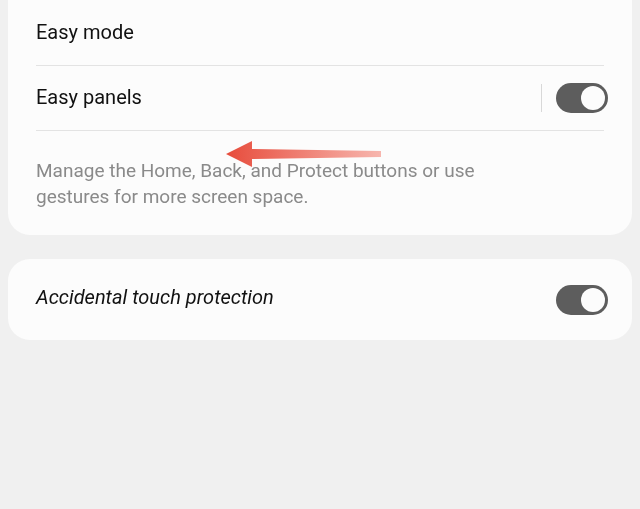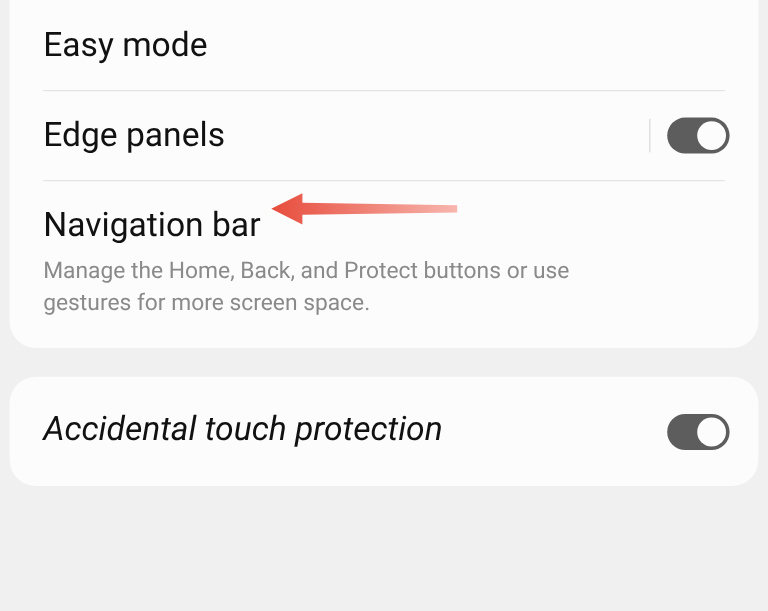--- a/index.html
+++ b/index.html
@@ -33,21 +33,21 @@
   .row + .row::before {
     content: "";
     position: absolute;
     top: 0;
     left: 28px;
     right: 28px;
     height: 1px;
     background: #e3e3e3;
   }
   .title {
-    font-size: 28px;
+    font-size: 20px;
     color: #111;
     line-height: 1.25;
     font-weight: 400;
   }
   .desc {
     margin-top: 8px;
     font-size: 19px;
     color: #8a8a8a;
     line-height: 1.35;
     max-width: 500px;
@@ -91,31 +91,30 @@
 </head>
 <body>
 
 <div class="card card-top">
 
   <div class="row">
     <div class="title">Easy mode</div>
   </div>
 
   <div class="row" style="padding-right:110px;">
-    <div class="title">Edge panels</div>
+    <div class="title">Easy panels</div>
     <div class="toggle-wrap">
       <div class="vline"></div>
       <div class="toggle">
         <div class="knob"></div>
       </div>
     </div>
   </div>
 
   <div class="row" style="padding-bottom:26px;">
-    <div class="title">Navigation bar</div>
     <div class="desc">Manage the Home, Back, and Protect buttons or use gestures for more screen space.</div>
     <svg class="arrow" style="left:218px; top:4px;" width="160" height="40" viewBox="0 0 160 40">
       <defs>
         <linearGradient id="ag" x1="0" y1="0" x2="1" y2="0">
           <stop offset="0%" stop-color="#e74c3c"></stop>
           <stop offset="100%" stop-color="#f7b6ae"></stop>
         </linearGradient>
       </defs>
       <polygon points="0,20 26,7 26,15 155,17 155,23 26,25 26,33" fill="url(#ag)"></polygon>
     </svg>

